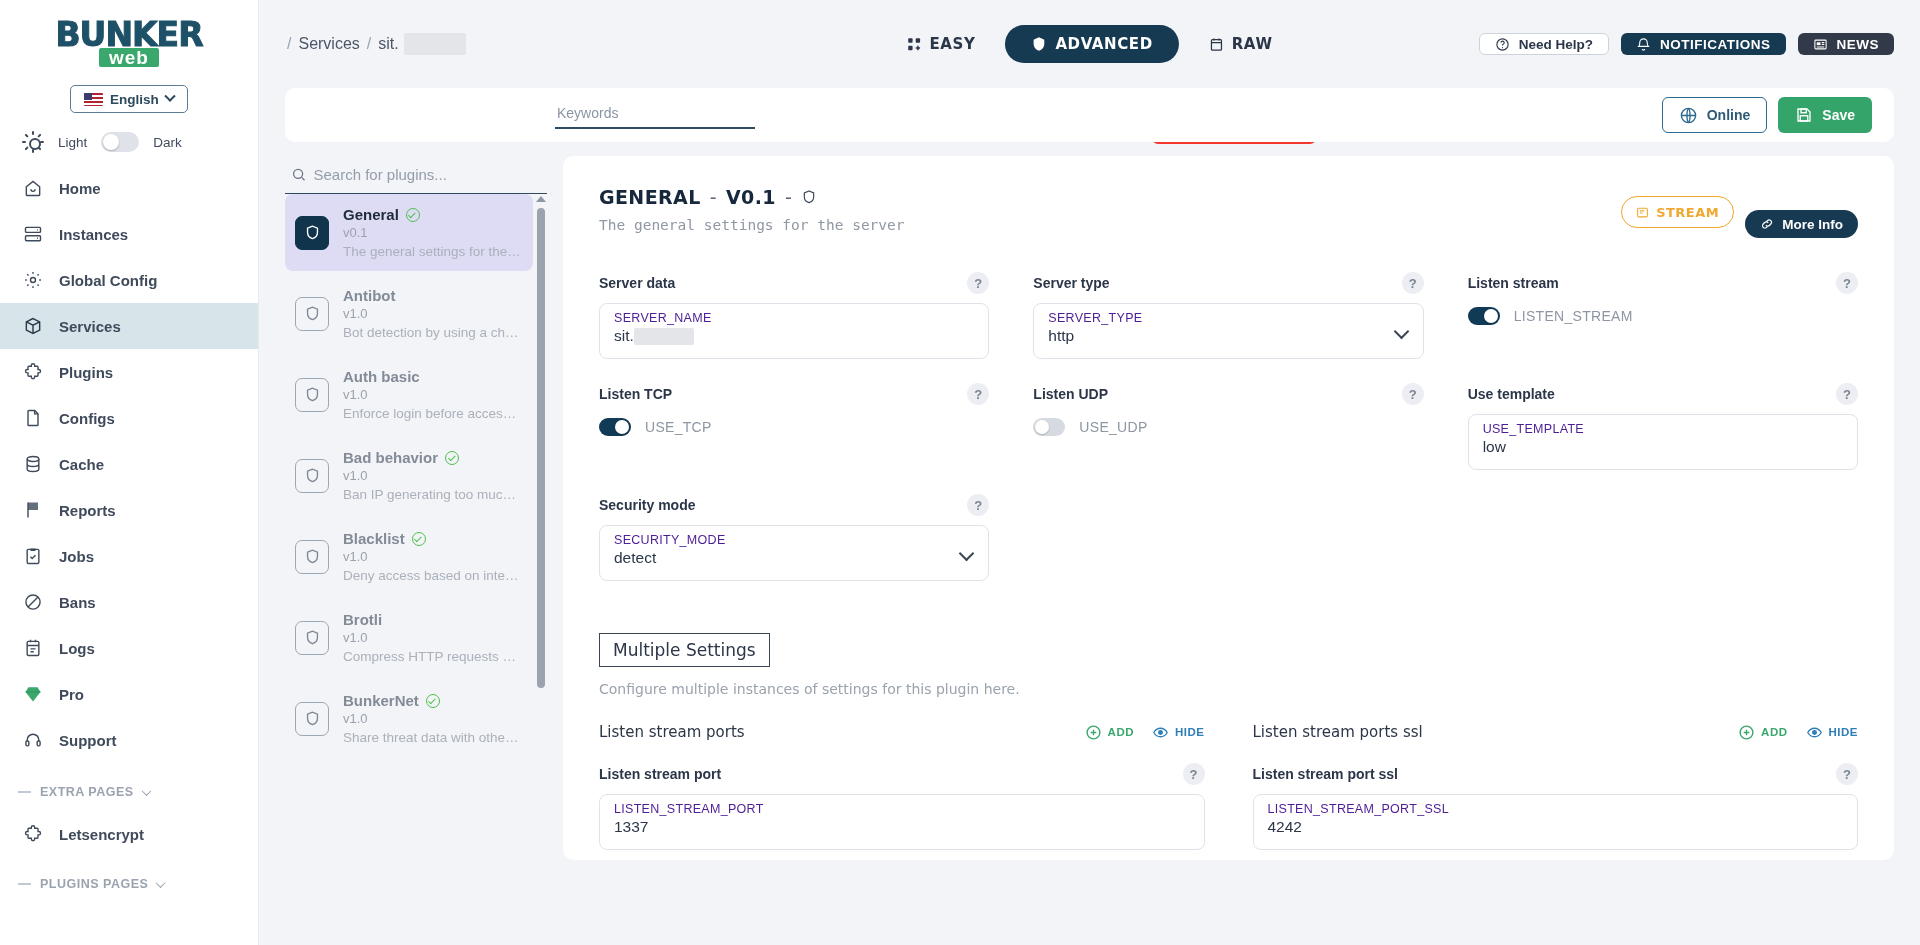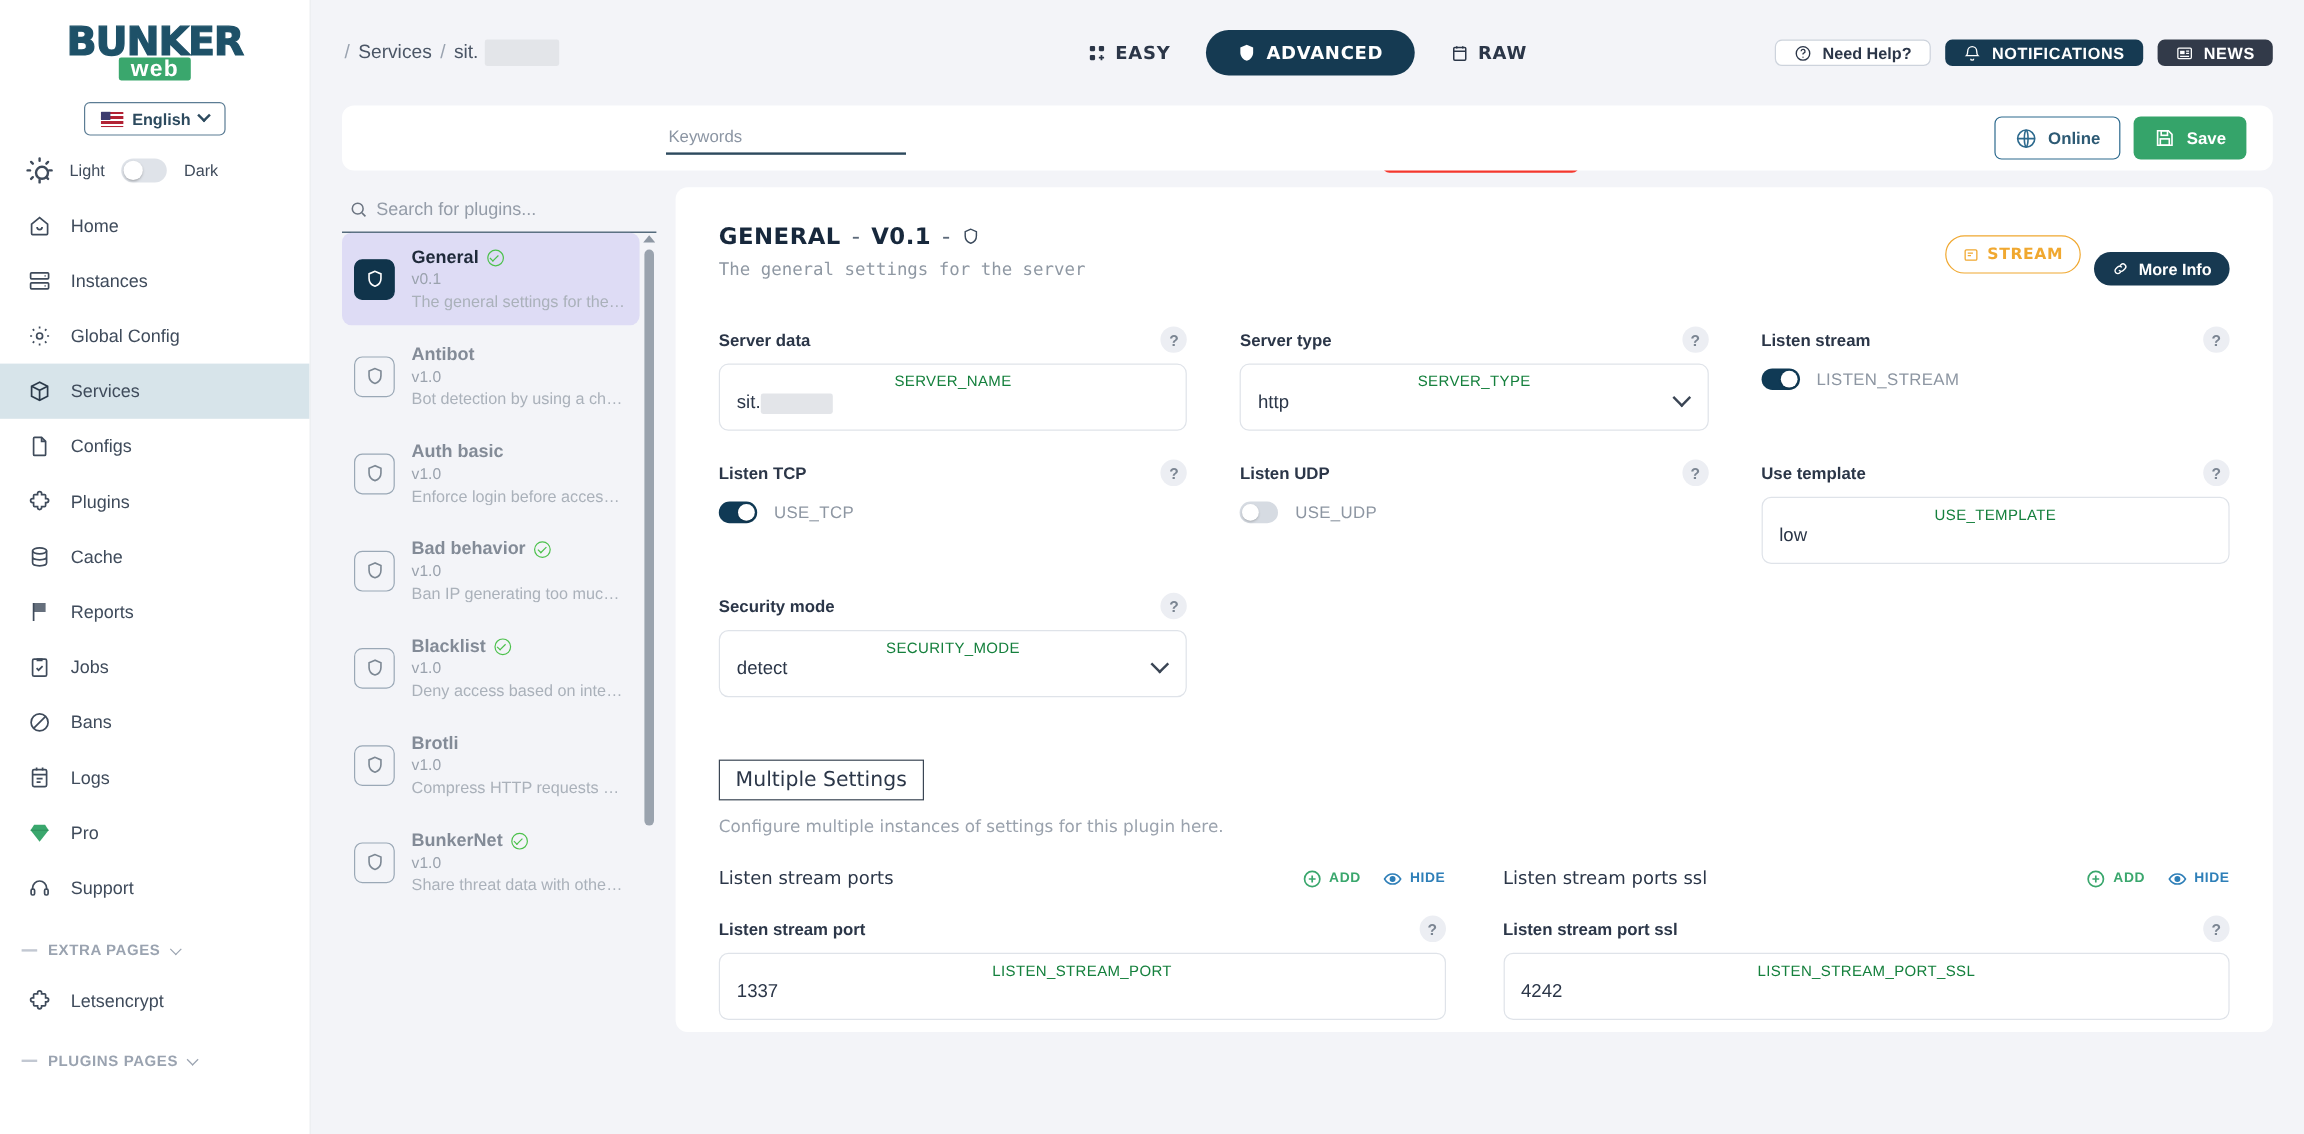--- a/index.html
+++ b/index.html
@@ -59,20 +59,21 @@
     position: relative; cursor: pointer; flex: 0 0 38px;
   }
   .switch:after { content:""; position:absolute; top:2px; left:2px; width:16px; height:16px;
     border-radius:50%; background:#fff; box-shadow:0 1px 2px rgba(0,0,0,.25); }
 
   .nav { margin-top: 4px; }
   .nav-item {
     display: flex; align-items: center; gap: 15px; height: 46px;
     padding: 0 22px; color: #3f4b5b; font-size: 15px; cursor: pointer;
     position: relative;
+    font-weight: bold;
   }
   .nav-item.active { background: #d7e4ea; }
   .nav-item .ico { width: 22px; height: 22px; flex: 0 0 22px; display:flex; align-items:center; justify-content:center; }
   .nav-item .ico svg { width: 20px; height: 20px; }
 
   .section-head {
     display: flex; align-items: center; gap: 9px;
     padding: 0 18px; height: 42px; margin-top: 8px;
     color: #9aa3b0; font-size: 12.5px; font-weight: 600; letter-spacing: .5px;
     cursor: pointer;
@@ -199,21 +200,21 @@
   .field { margin-bottom: 24px; }
   .flabel { display:flex; align-items:center; font-size:14px; font-weight:700; color:#2b3648; }
   .qmark {
     margin-left:auto; width:22px;height:22px;border-radius:50%;background:#eceef3;color:#7b8592;
     display:flex;align-items:center;justify-content:center;font-size:13px;font-weight:700;cursor:pointer;
   }
   .inputbox {
     margin-top:9px; border:1px solid #dfe3e9; border-radius:8px; height:56px;
     padding: 7px 14px 0; position:relative; background:#fff; cursor:text;
   }
-  .ilabel { font-size:12.5px; color:#15803d; font-family:"Liberation Sans",sans-serif; letter-spacing:.3px;text-align:center;}
+  .ilabel { font-size:12.5px; color:#4c1d95; font-family:"Liberation Sans",sans-serif; letter-spacing:.3px;}
   .ivalue { font-size:15.5px; color:#2b3648; margin-top:2px; display:flex; align-items:center; }
   .sel-chev { position:absolute; right:16px; top:22px; width:11px;height:11px;
     border-right:2.2px solid #3a4554; border-bottom:2.2px solid #3a4554; transform:rotate(45deg); }
   .toggle-row { display:flex; align-items:center; gap:14px; margin-top: 13px; }
   .tgl { width:32px; height:18px; border-radius:9px; position:relative; cursor:pointer; flex:0 0 32px;}
   .tgl.on { background:#103a55; }
   .tgl.off { background:#d6dbe2; }
   .tgl:after { content:""; position:absolute; top:2px; width:14px;height:14px;border-radius:50%;background:#fff;
     box-shadow:0 1px 2px rgba(0,0,0,.2); }
   .tgl.on:after { right:2px; }
@@ -307,33 +308,33 @@
             <svg viewBox="0 0 24 24" fill="none" stroke="#2b3a4a" stroke-width="1.7">
               <path d="M12 3 4 7v10l8 4 8-4V7z"></path>
               <path d="M4 7l8 4 8-4M12 11v10"></path>
             </svg>
           </span>
         <span>Services</span>
       </div>
       <div class="nav-item">
         <span class="ico">
             <svg viewBox="0 0 24 24" fill="none" stroke="#3f4b5b" stroke-width="1.7">
+              <path d="M10 4a2 2 0 0 1 4 0v1h3a1 1 0 0 1 1 1v3h1a2 2 0 0 1 0 4h-1v3a1 1 0 0 1-1 1h-3v1a2 2 0 0 1-4 0v-1H7a1 1 0 0 1-1-1v-3H5a2 2 0 0 1 0-4h1V6a1 1 0 0 1 1-1h3z"></path>
+            </svg>
+          </span>
+        <span>Plugins</span>
+      </div>
+      <div class="nav-item">
+        <span class="ico">
+            <svg viewBox="0 0 24 24" fill="none" stroke="#3f4b5b" stroke-width="1.7">
               <path d="M14 3H7a1 1 0 0 0-1 1v16a1 1 0 0 0 1 1h10a1 1 0 0 0 1-1V7z"></path>
               <path d="M14 3v4h4"></path>
             </svg>
           </span>
         <span>Configs</span>
-      </div>
-      <div class="nav-item">
-        <span class="ico">
-            <svg viewBox="0 0 24 24" fill="none" stroke="#3f4b5b" stroke-width="1.7">
-              <path d="M10 4a2 2 0 0 1 4 0v1h3a1 1 0 0 1 1 1v3h1a2 2 0 0 1 0 4h-1v3a1 1 0 0 1-1 1h-3v1a2 2 0 0 1-4 0v-1H7a1 1 0 0 1-1-1v-3H5a2 2 0 0 1 0-4h1V6a1 1 0 0 1 1-1h3z"></path>
-            </svg>
-          </span>
-        <span>Plugins</span>
       </div>
       <div class="nav-item">
         <span class="ico">
             <svg viewBox="0 0 24 24" fill="none" stroke="#3f4b5b" stroke-width="1.7">
               <ellipse cx="12" cy="6" rx="7" ry="3"></ellipse>
               <path d="M5 6v12c0 1.7 3.1 3 7 3s7-1.3 7-3V6M5 12c0 1.7 3.1 3 7 3s7-1.3 7-3"></path>
             </svg>
           </span>
         <span>Cache</span>
       </div>

